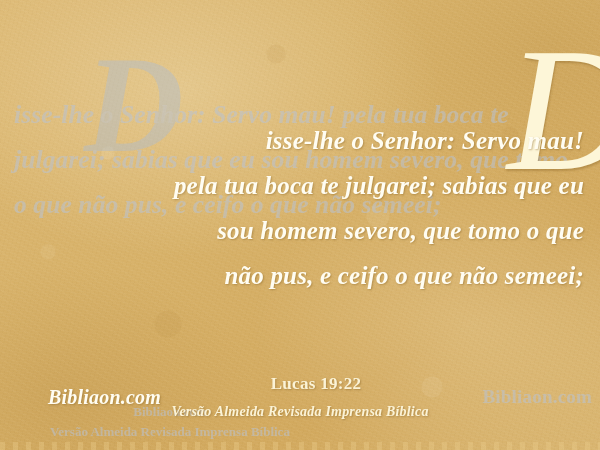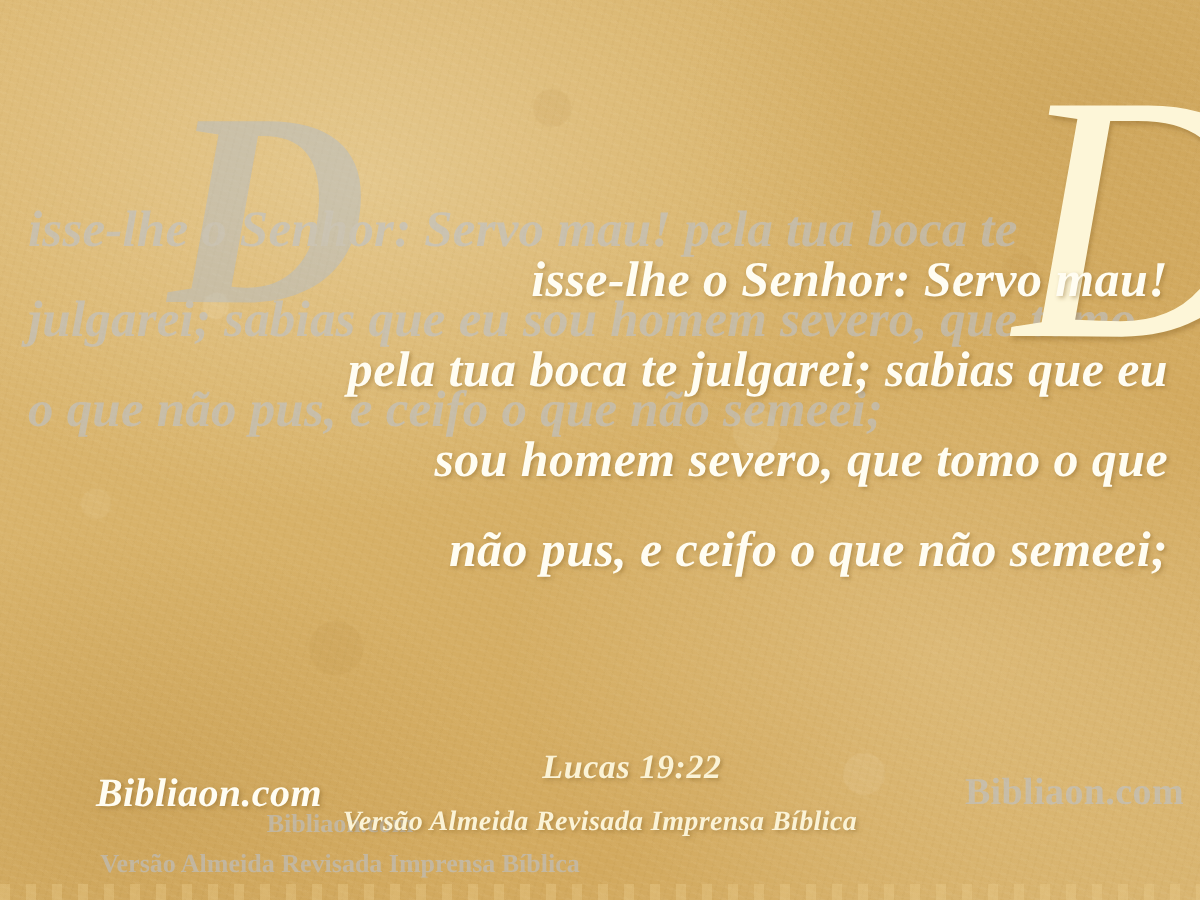--- a/index.html
+++ b/index.html
@@ -148,21 +148,20 @@
   }
   .quote .ln { display: block; }
 
   .ref {
     position: absolute;
     left: 0; right: 0;
     top: 374px;
     text-align: center;
     font-size: 17px;
     font-weight: bold;
-    font-style: italic;
     color: #fbf3d6;
     text-shadow: 1px 1px 2px rgba(120,84,24,.40);
     letter-spacing: .3px;
     margin-left: 32px;
   }
   .version {
     position: absolute;
     left: 0; right: 0;
     top: 404px;
     text-align: center;

